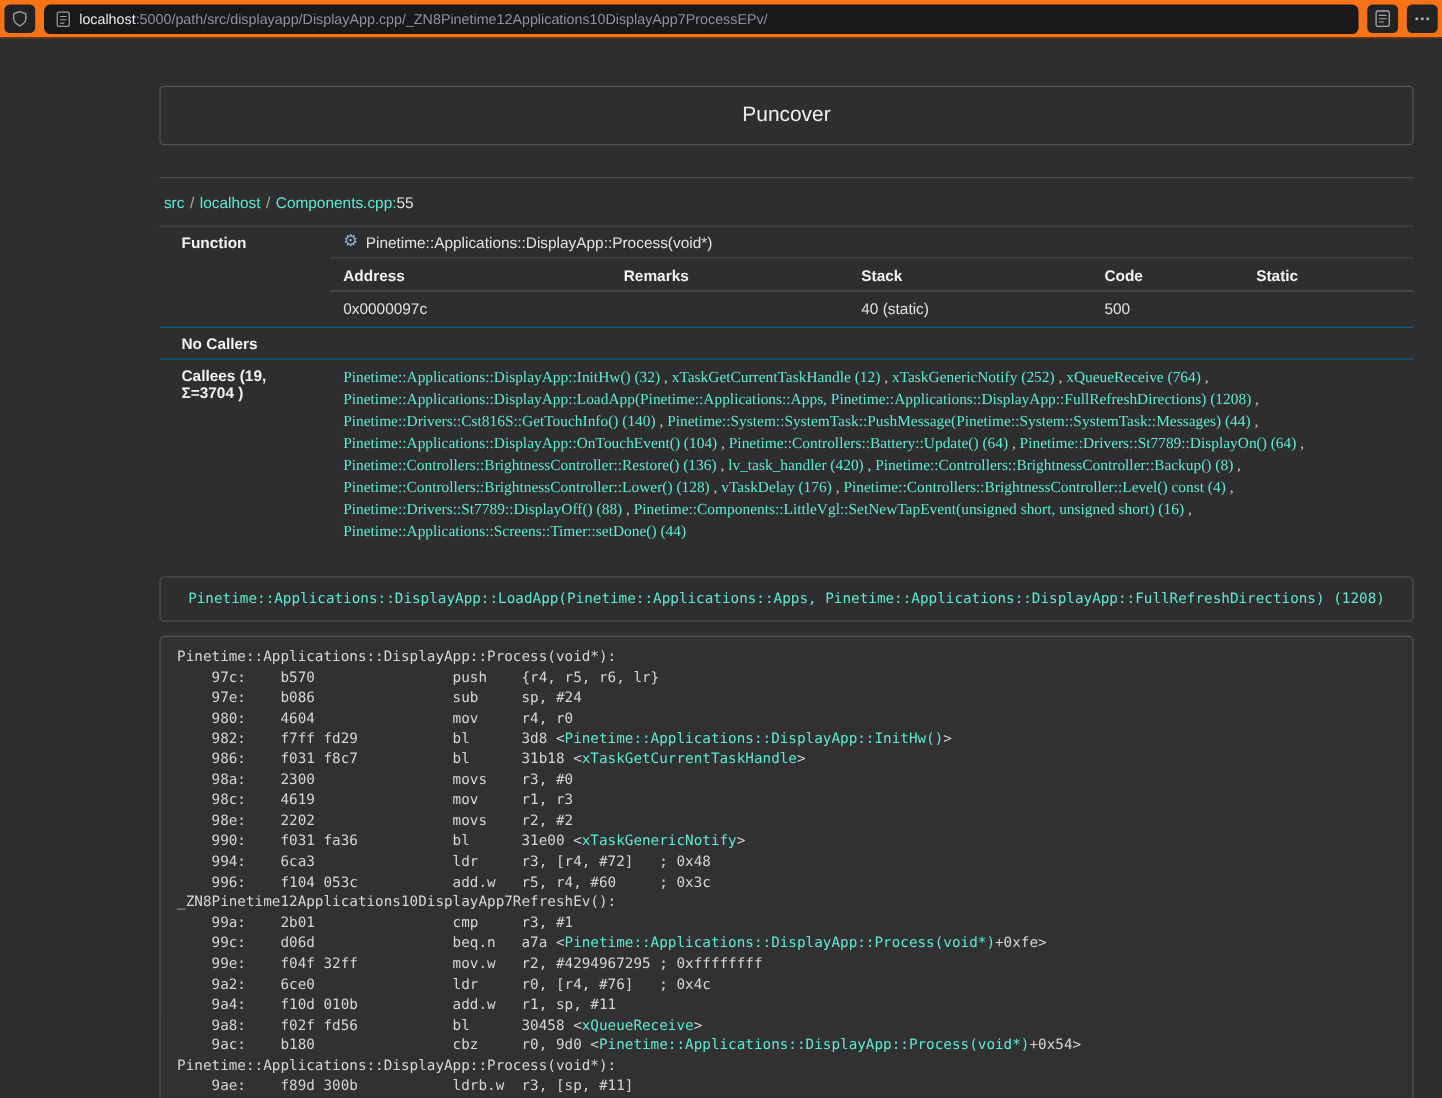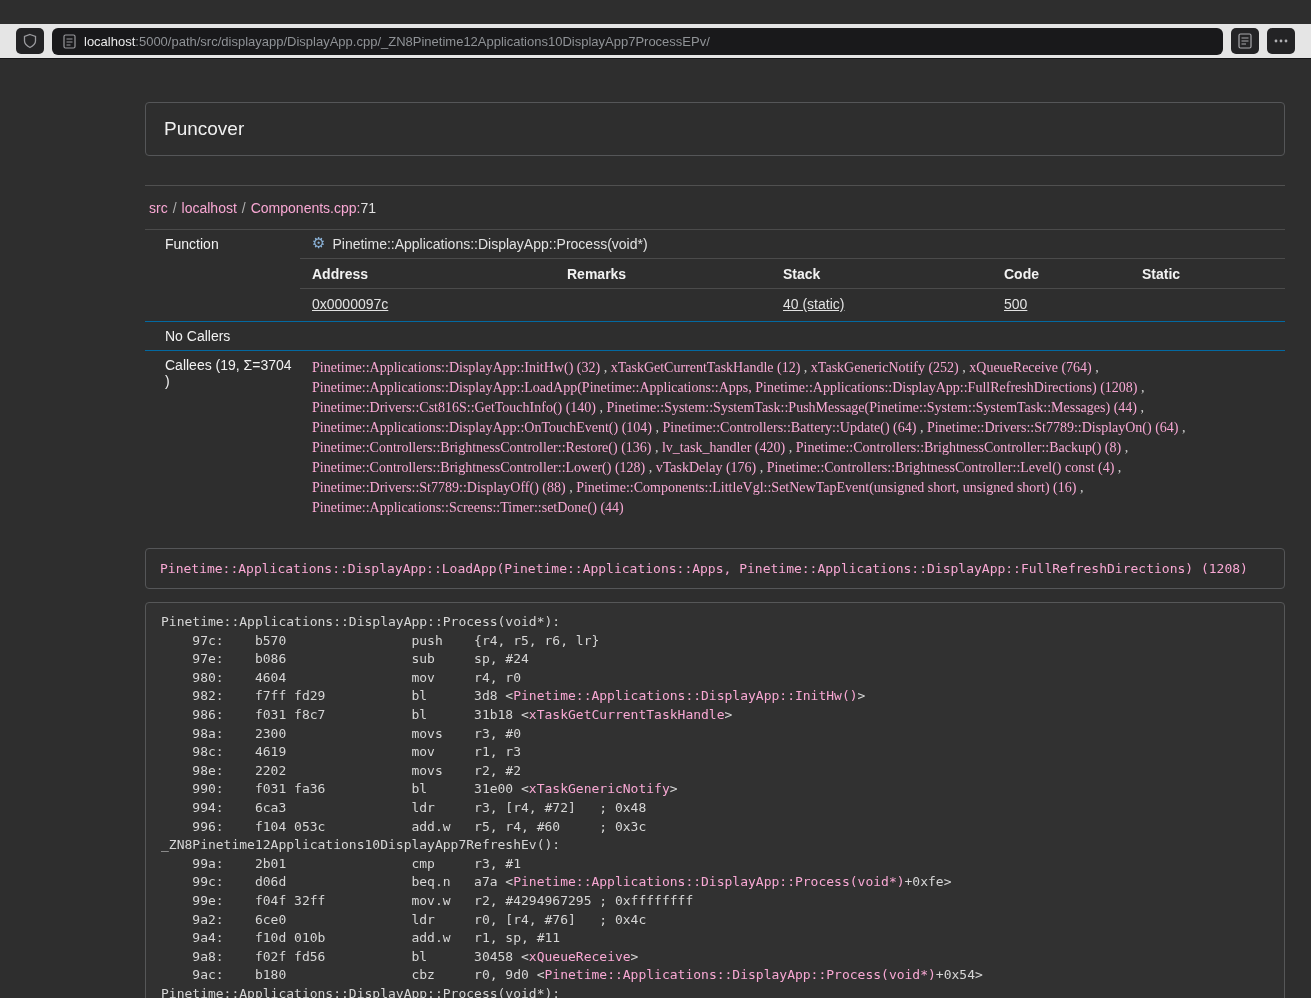--- a/index.html
+++ b/index.html
@@ -3,64 +3,64 @@
 <meta charset="utf-8">
 <style>
   * { margin:0; padding:0; box-sizing:border-box; }
   html, body { width:1311px; height:998px; overflow:hidden; }
   body {
     background:#2e2e2e;
     color:#e2e2e2;
     font-family:"Liberation Sans", sans-serif;
     font-size:14px;
   }
-  a { color:#f9a8d4; text-decoration:none; }
+  a { color:#5eead4; text-decoration:none; }
 
   
   .topbar {
-    height:35px; background:#e5e5e5; border-bottom:1px solid #151517;
-    display:flex; align-items:center; padding:0 16px; gap:8px;margin-top:24px;
+    height:35px; background:#f97316; border-bottom:1px solid #151517;
+    display:flex; align-items:center; padding:0 4px; gap:8px;
   }
   .chrome-btn {
     width:28px; height:26px; border-radius:5px; flex:0 0 auto;
     display:flex; align-items:center; justify-content:center; background:#232325;
   }
   .urlbar {
     flex:1 1 auto; height:27px; background:#19191b; border-radius:6px;
     display:flex; align-items:center; gap:8px; padding:0 11px;
     font-size:13px; white-space:nowrap; overflow:hidden;
   }
   .url-host { color:#e9e9ea; }
   .url-rest { color:#8f9296; }
 
   
   .container { width:1140px; margin-left:145px; margin-top:43px; }
 
-  .panel { border:1px solid #555658; border-radius:4px; }
+  .panel { border:1px solid #555658; border-radius:4px;text-align:center; }
   .title-panel .panel-title { padding:15px 18px; font-size:19px; color:#f0f0f0; }
 
   hr.divider { border:none; border-top:1px solid #505050; margin:29px 0 14px 0; }
 
   .breadcrumb { margin:0 0 13px 4px; }
   .breadcrumb .sep { color:#aeaeae; margin:0 5px; }
   .crumb-line { color:#e2e2e2; }
 
   
   .ftable { border-top:1px solid #4b4b4b; }
   .trow { display:grid; grid-template-columns:155px 1fr; }
-  .tlabel { font-weight:normal; color:#f2f2f2; padding:6px 8px 6px 20px; }
+  .tlabel { font-weight:bold; color:#f2f2f2; padding:6px 8px 6px 20px; }
   .r-function .tvalue { padding:5px 8px 6px 12px; display:flex; align-items:center; gap:7px; }
   .fn-icon { color:#8cb4da; font-size:15px; line-height:1; font-family:"DejaVu Sans", sans-serif; }
   .r-stats .tvalue { border-top:1px solid #4b4b4b; }
   .stats { width:100%; border-collapse:collapse; table-layout:fixed; }
   .stats col.c1{width:267px} .stats col.c2{width:216px} .stats col.c3{width:221px}
   .stats col.c4{width:138px} .stats col.c5{width:auto}
   .stats th { text-align:left; font-weight:bold; color:#f2f2f2;
               padding:7px 8px 6px 0; border-bottom:1px solid #4b4b4b; }
-  .stats td { padding:7px 8px 9px 0;text-decoration:underline; }
+  .stats td { padding:7px 8px 9px 0; }
   .stats th:first-child, .stats td:first-child { padding-left:12px; }
   .r-nocallers, .r-callees { border-top:1px solid #0369a1; }
   .r-callees .tvalue { padding:7px 10px 9px 12px; line-height:20px;font-family:Liberation Serif, serif; }
   .r-callees .tvalue .csep { color:#cfcfcf; }
 
   
   .symbol-panel { margin-top:21px; padding:12px 14px;
                   font-family:"DejaVu Sans Mono", monospace; font-size:13px;
                   white-space:nowrap; overflow:hidden; }
   pre.disasm {
@@ -110,21 +110,21 @@
 
 <div class="container">
 
   <div class="panel title-panel">
     <div class="panel-title">Puncover</div>
   </div>
 
   <hr class="divider">
 
   <div class="breadcrumb">
-    <a href="#">src</a><span class="sep">/</span><a href="#">localhost</a><span class="sep">/</span><a href="#">Components.cpp:</a><span class="crumb-line">71</span>
+    <a href="#">src</a><span class="sep">/</span><a href="#">localhost</a><span class="sep">/</span><a href="#">Components.cpp:</a><span class="crumb-line">55</span>
   </div>
 
   <div class="ftable">
 
     <div class="trow r-function">
       <div class="tlabel">Function</div>
       <div class="tvalue">
         <span class="fn-icon">⚙</span>
         <span>Pinetime::Applications::DisplayApp::Process(void*)</span>
       </div>

